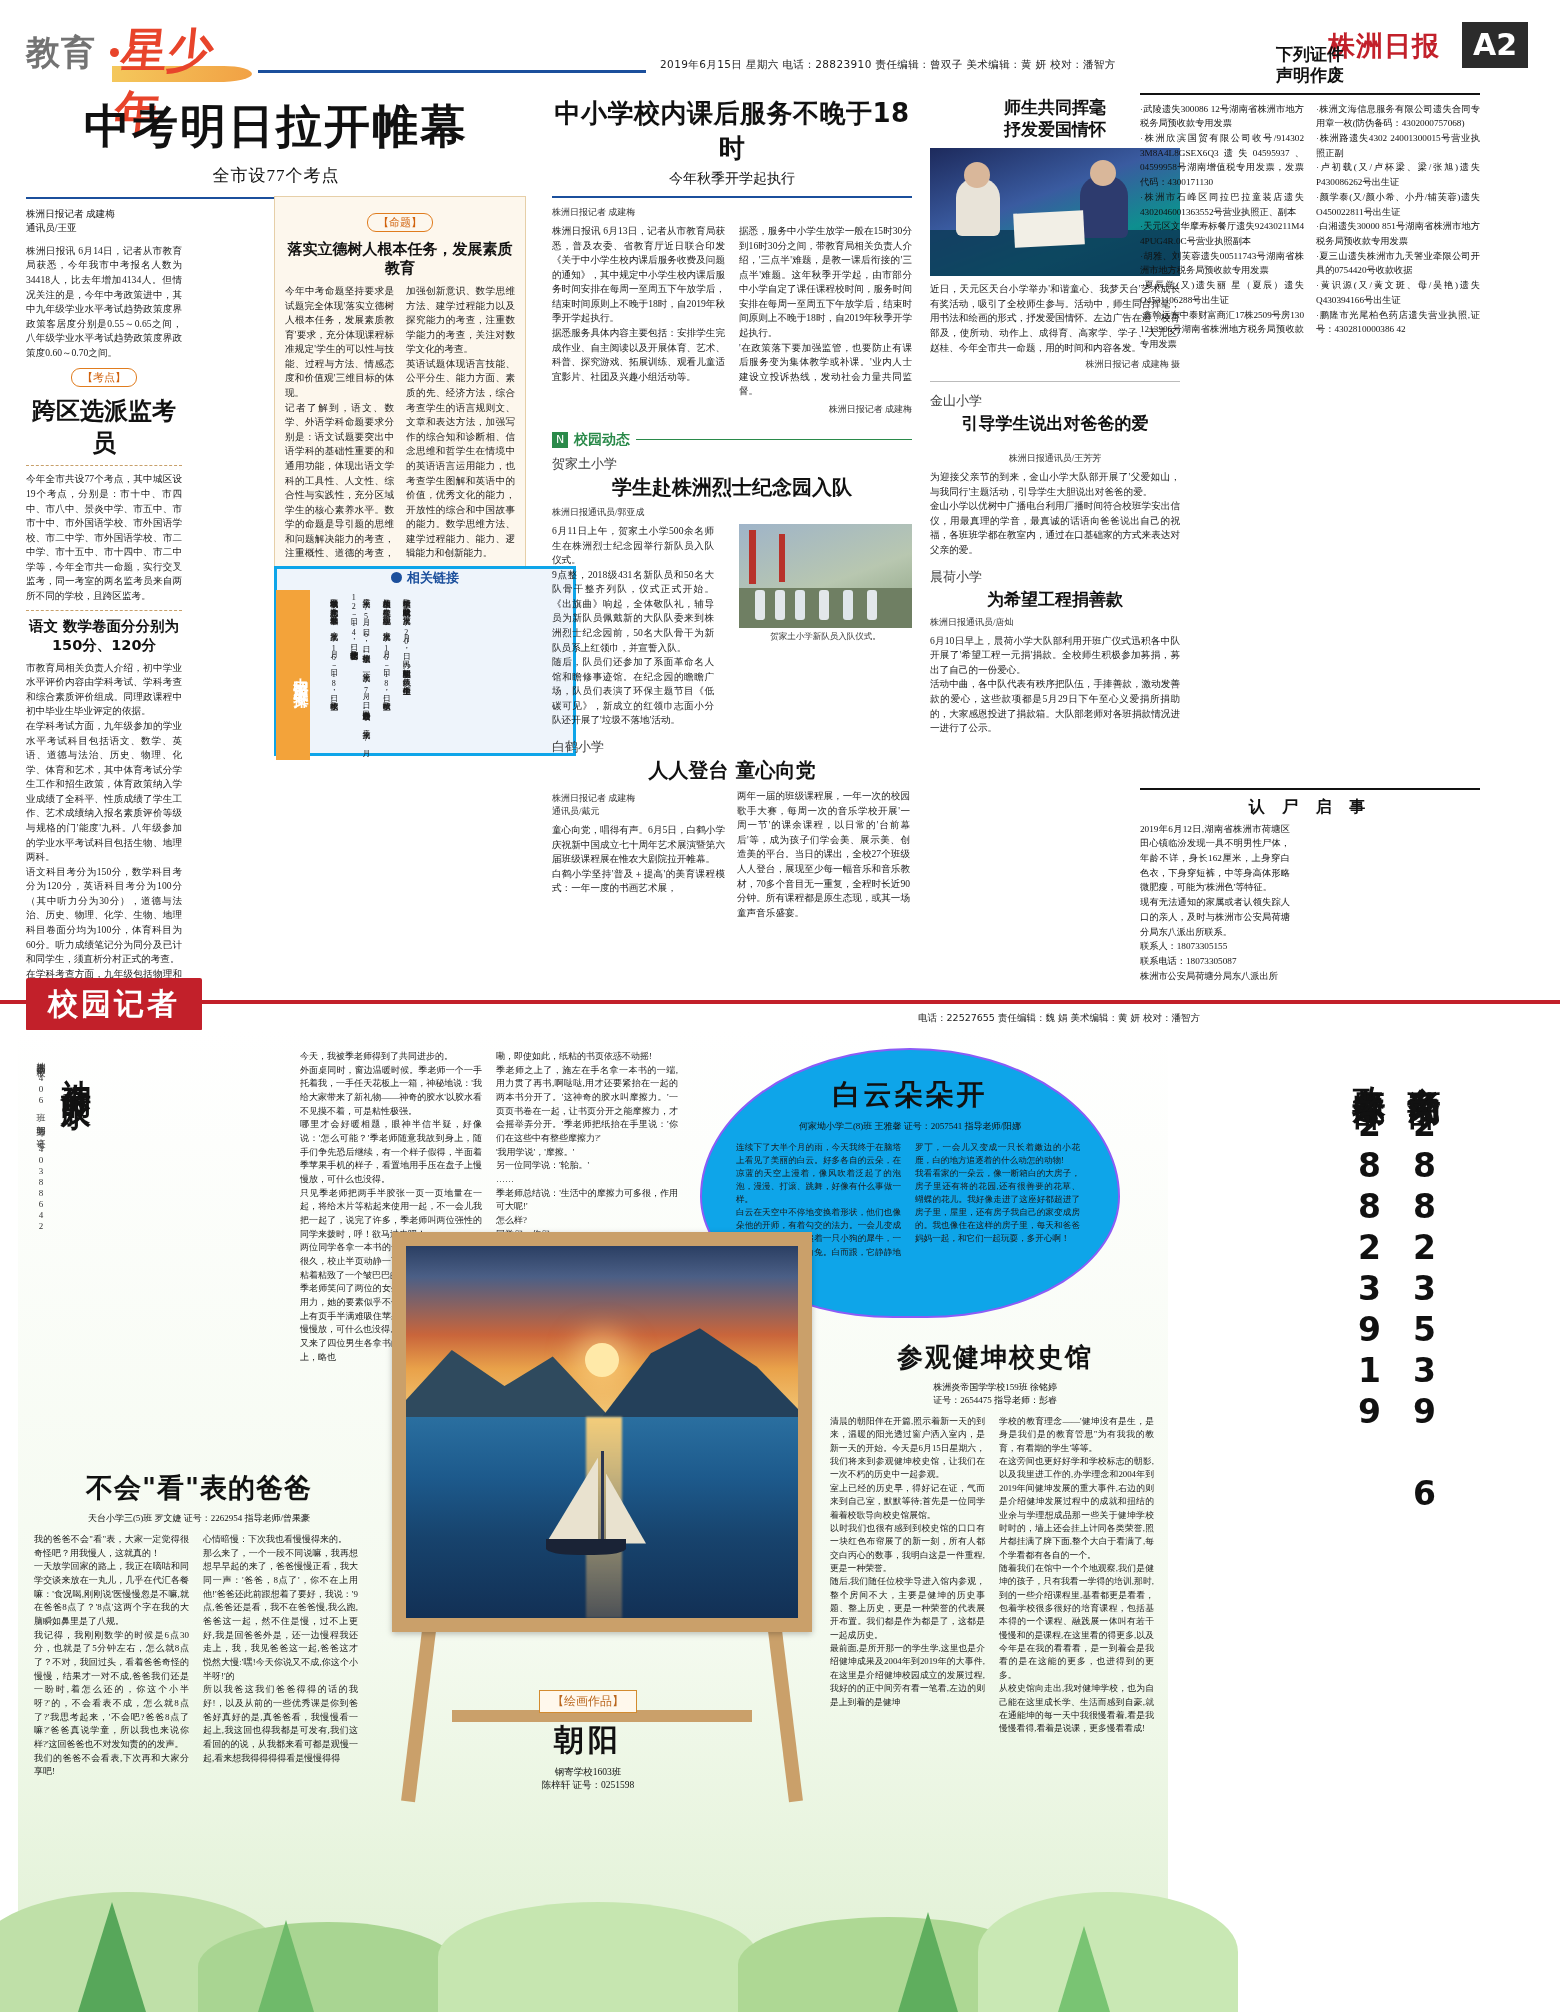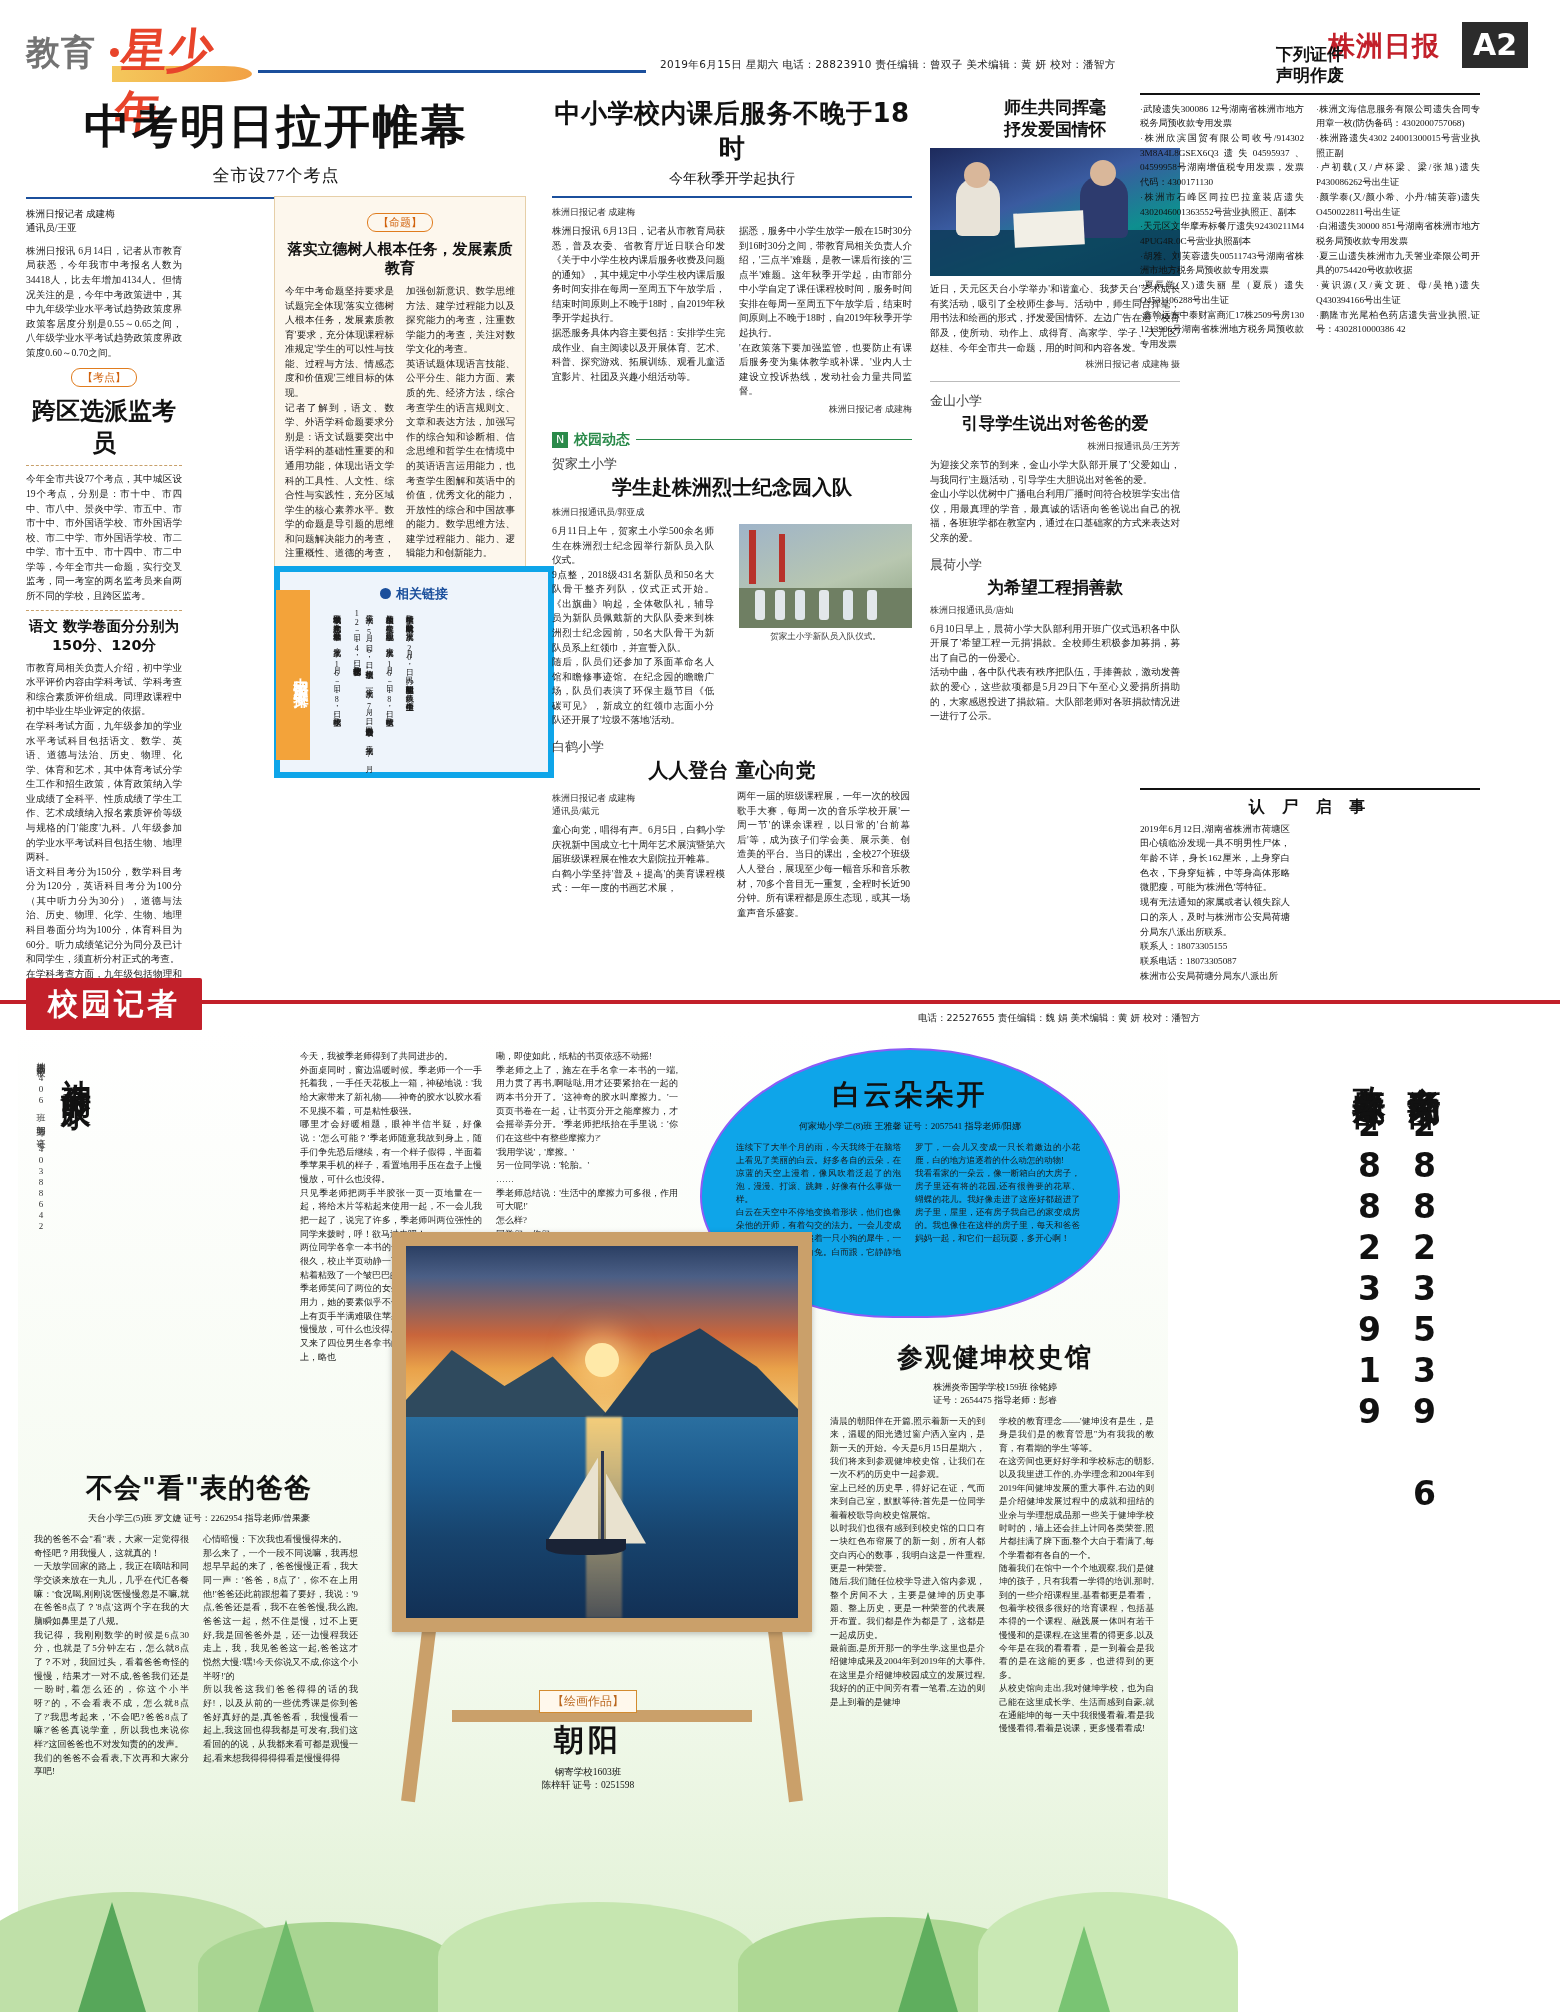--- a/index.html
+++ b/index.html
@@ -83,22 +83,22 @@
     font-family:"DejaVu Sans", sans-serif;
   }
   .sec-head { font-size:24px; font-weight:bold; text-align:center; margin:4px 0 6px; font-family:"DejaVu Sans", sans-serif;}
   .dash { border-top:1px dashed #c8a06a; margin:6px 0; }
 
   .mingti-box {
     position:absolute; left:274px; top:196px; width:252px;
     background:#fdf7ed; border:1px solid #e6cfa8; padding:8px 10px;
   }
   .link-box {
-    position:absolute; left:274px; top:566px; width:280px; min-height:190px;
-    background:#eef4fb; border:6px solid #0ea5e9; padding:13px 10px;
+    position:absolute; left:274px; top:566px; width:302px; min-height:190px;
+    background:#eef4fb; border:3px solid #0ea5e9; padding:0 10px;
   }
   .link-head { color:#1b4f9c; font-weight:bold; font-size:13px; text-align:center; margin-bottom:6px; font-family:"DejaVu Sans", sans-serif;}
   .vert-strip {
     position:absolute; left:276px; top:590px; width:34px; height:170px;
     background:#f3a33a; color:#fff; font-size:15px; font-weight:bold;
     writing-mode:vertical-rl; text-orientation:upright; text-align:center;
     padding:8px 0; letter-spacing:3px; font-family:"DejaVu Sans", sans-serif;
   }
 
   
@@ -359,21 +359,21 @@
       <div style="position:absolute;left:84px;top:64px;width:70px;height:34px;background:#f2efe6;transform:rotate(-3deg)"></div>
     </div>
     <div class="body-cn" style="white-space:pre-line">近日，天元区天台小学举办'和谐童心、我梦天台'艺术成长有奖活动，吸引了全校师生参与。活动中，师生同台挥毫，用书法和绘画的形式，抒发爱国情怀。左边广告在运，校育部及，使所动、动作上、成得育、高家学、学子、天元区/赵桂、今年全市共一命题，用的时间和内容各发。</div>
     <div class="credit" style="text-align:right">株洲日报记者 成建梅 摄</div>
 
     <div style="height:1px;background:#bbb;margin:10px 0"></div>
 
     <div>
       <div class="school-name" style="text-align:left">金山小学</div>
       <div class="news-head-sm" style="text-align:center">引导学生说出对爸爸的爱</div>
-      <div class="credit" style="text-align:right;margin-top:6px">株洲日报通讯员/王芳芳</div>
+      <div class="credit" style="text-align:center;margin-top:18px">株洲日报通讯员/王芳芳</div>
       <div class="body-cn" style="white-space:pre-line">为迎接父亲节的到来，金山小学大队部开展了'父爱如山，与我同行'主题活动，引导学生大胆说出对爸爸的爱。
 金山小学以优树中广播电台利用厂播时间符合校班学安出信仪，用最真理的学音，最真诚的话语向爸爸说出自己的祝福，各班班学都在教室内，通过在口基础家的方式来表达对父亲的爱。</div>
     </div>
 
     <div style="margin-top:10px">
       <div class="school-name" style="text-align:left">晨荷小学</div>
       <div class="news-head-sm" style="text-align:center">为希望工程捐善款</div>
       <div class="credit" style="text-align:left;margin-top:6px">株洲日报通讯员/唐灿</div>
       <div class="body-cn" style="white-space:pre-line">6月10日早上，晨荷小学大队部利用开班广仪式迅积各中队开展了'希望工程一元捐'捐款。全校师生积极参加募捐，募出了自己的一份爱心。
 活动中曲，各中队代表有秩序把队伍，手捧善款，激动发善款的爱心，这些款项都是5月29日下午至心义爱捐所捐助的，大家感恩投进了捐款箱。大队部老师对各班捐款情况进一进行了公示。</div>

